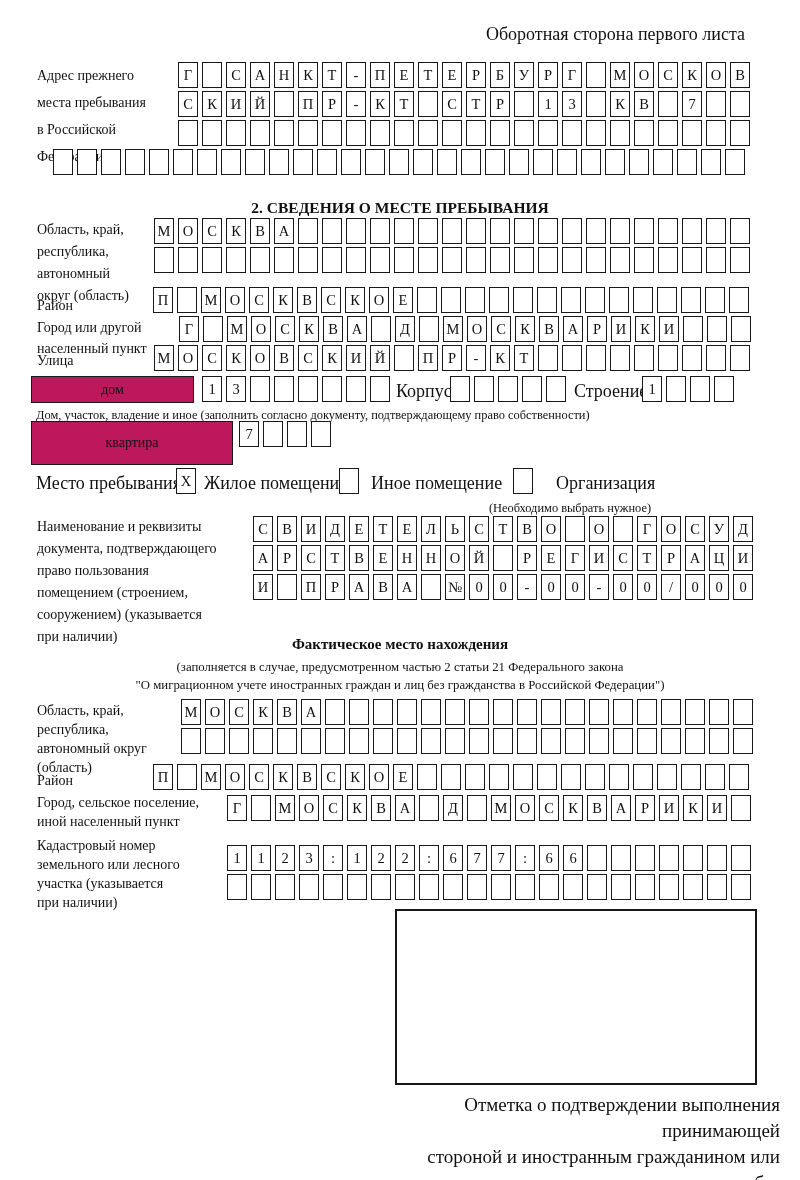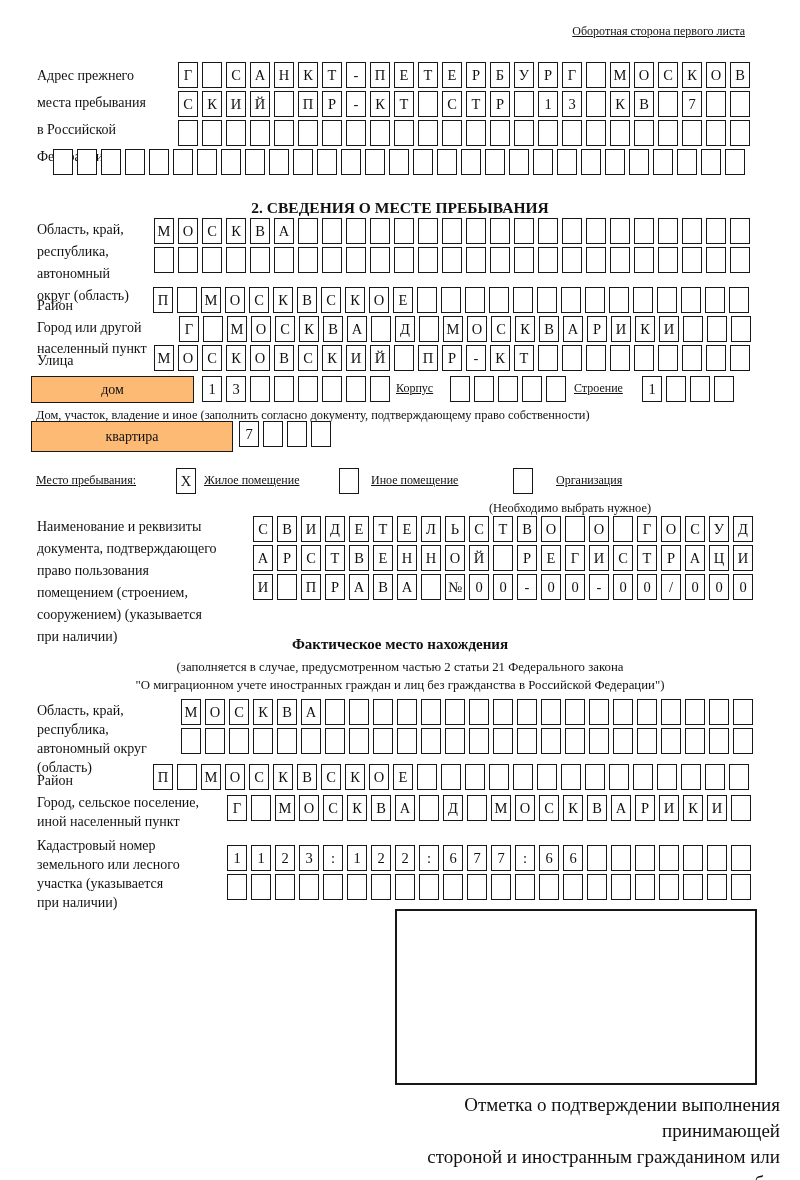--- a/index.html
+++ b/index.html
@@ -8,22 +8,22 @@
   .abs{position:absolute;}
   .lbl{font-size:14px;line-height:22px;white-space:pre-line;}
   .lh27{line-height:27px;}
   .lh19{line-height:19px;}
   .boxrow{display:flex;gap:4px;}
   .cell{flex:0 0 20px;width:20px;height:26px;box-sizing:border-box;border:1.7px solid #181818;
         display:flex;align-items:center;justify-content:center;font-size:14.5px;background:#fff;}
   .note{font-size:12.4px;line-height:17px;}
   .centered{left:0;width:800px;text-align:center;}
   .title{font-weight:bold;font-size:15.5px;}
-  .rect{box-sizing:border-box;border:1.7px solid #181818;display:flex;align-items:center;justify-content:center;font-size:14px;background:#fdba74;}
-  .inline-lbl{font-size:12px;text-decoration:underline;}
+  .rect{box-sizing:border-box;border:1.7px solid #181818;display:flex;align-items:center;justify-content:center;font-size:14px;background:#be185d;}
+  .inline-lbl{font-size:18px;}
   .stampbox{box-sizing:border-box;border:2px solid #181818;background:#fff;}
   .stampcap{font-size:19px;line-height:26px;white-space:pre-line;text-align:right;}
 </style>
 </head>
 <body>
 
 <div class="page">
 
   <div class="abs inline-lbl" style="top:24px;right:55px;">Оборотная сторона первого листа</div>
 
@@ -310,21 +310,21 @@
     </div>
   <div class="abs inline-lbl" style="left:574px;top:381px;">Строение</div>
   <div class="abs boxrow" style="left:642px;top:376px;">
       <span class="cell">1</span>
       <span class="cell"></span>
       <span class="cell"></span>
       <span class="cell"></span>
     </div>
   <div class="abs note" style="left:36px;top:407px;">Дом, участок, владение и иное (заполнить согласно документу, подтверждающему право собственности)</div>
 
-  <div class="abs rect" style="left:31px;top:421px;width:202px;height:31px;">квартира</div>
+  <div class="abs rect" style="left:31px;top:421px;width:202px;height:44px;">квартира</div>
   <div class="abs boxrow" style="left:239px;top:421px;">
       <span class="cell">7</span>
       <span class="cell"></span>
       <span class="cell"></span>
       <span class="cell"></span>
     </div>
 
   <div class="abs inline-lbl" style="left:36px;top:473px;">Место пребывания:</div>
   <div class="abs cell" style="left:176px;top:468px;">X</div>
   <div class="abs inline-lbl" style="left:204px;top:473px;">Жилое помещение</div>

